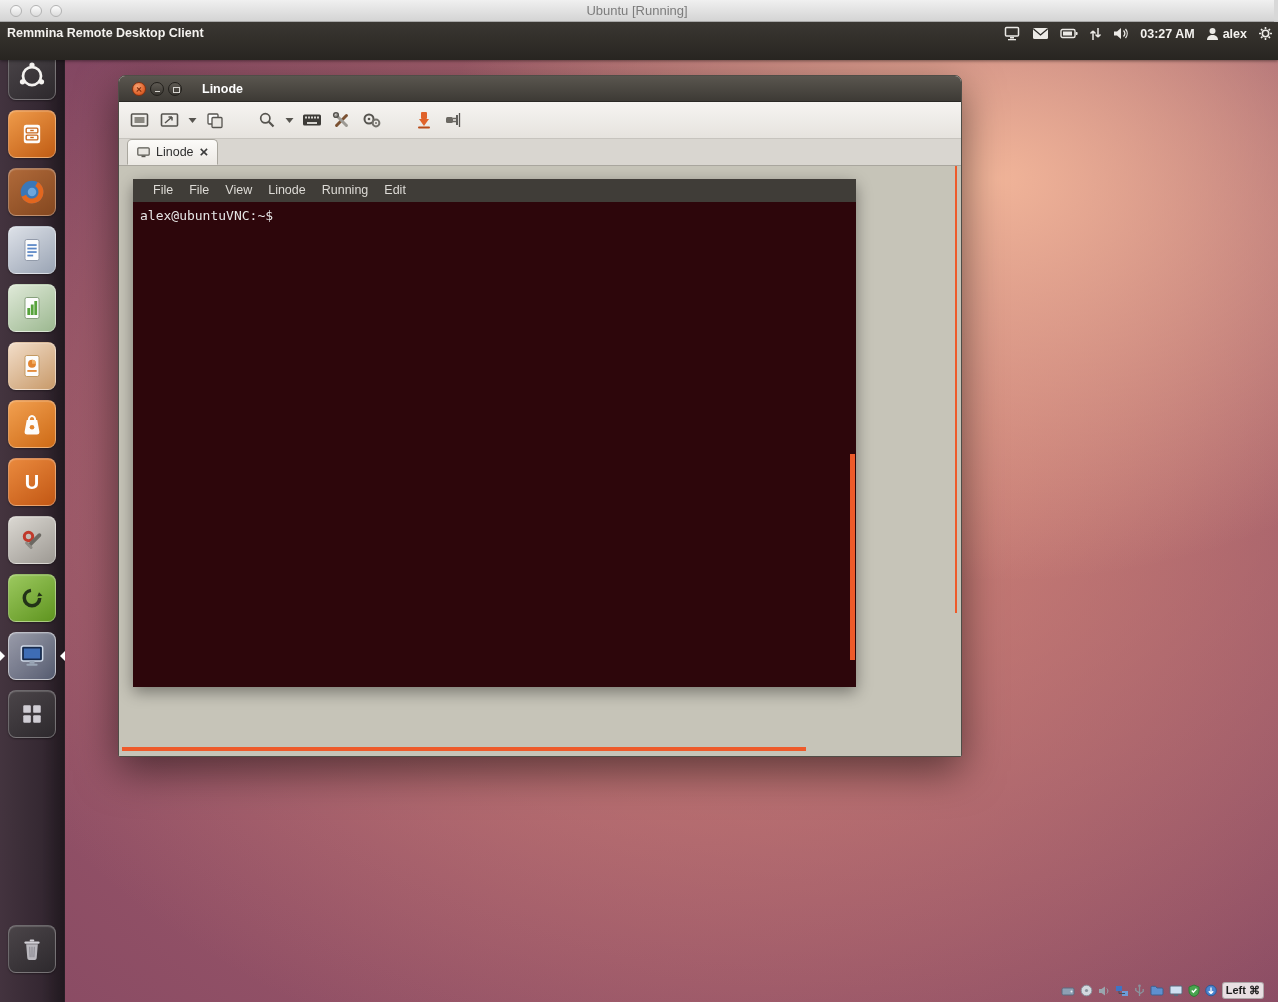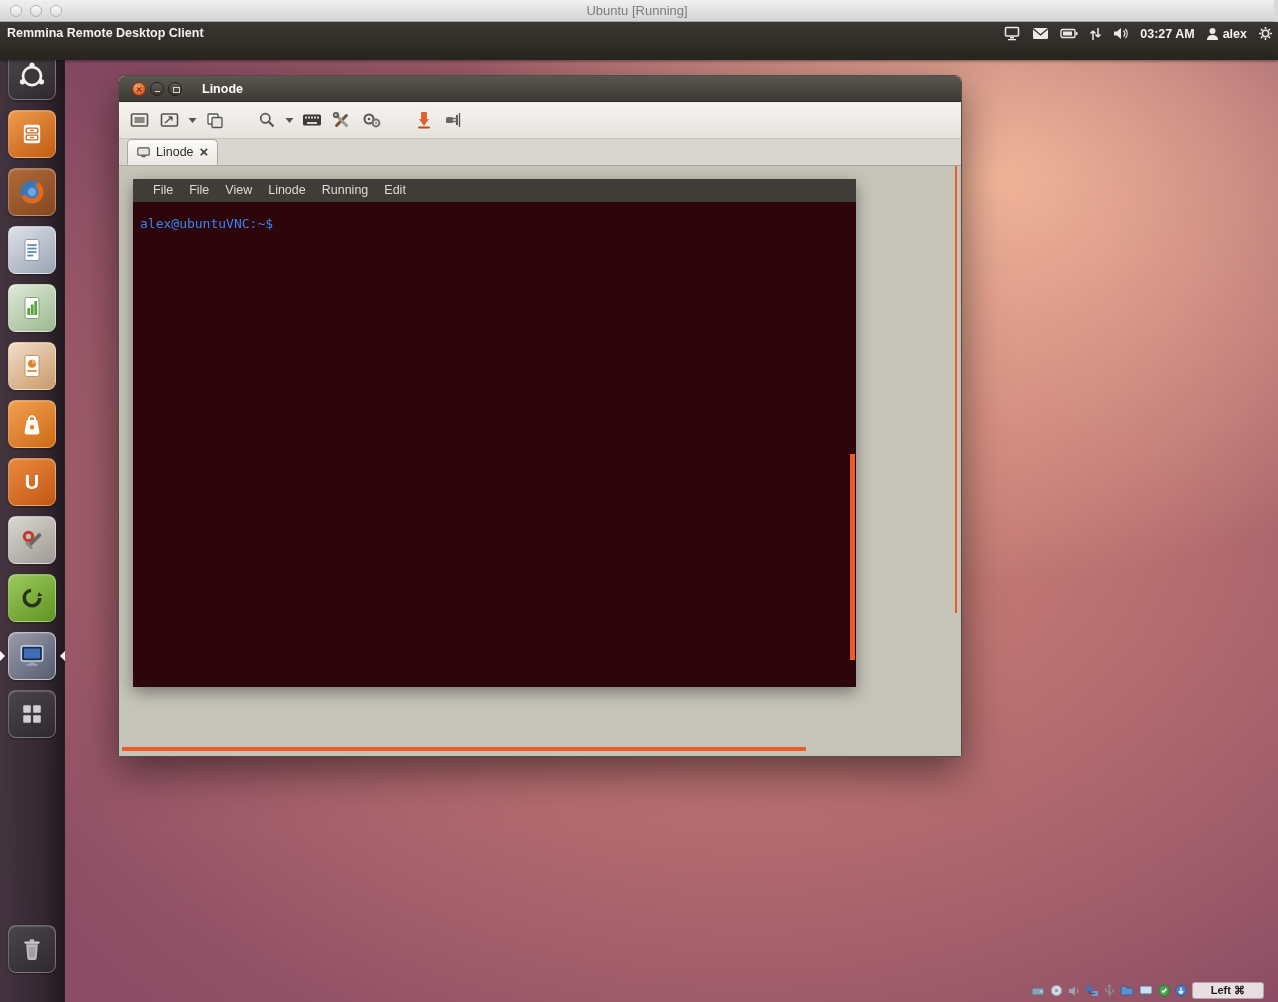--- a/index.html
+++ b/index.html
@@ -75,26 +75,26 @@
 .art-content-right{right:4px;top:0;width:2px;height:447px}
 .art-content-bottom{left:3px;top:581px;width:684px;height:4px}
 .art-term-right{right:1px;bottom:0;width:5px;height:206px}
 
 
 .term{position:absolute;left:14px;top:13px;width:723px;height:508px;border-radius:6px 6px 0 0;box-shadow:0 5px 16px rgba(0,0,0,.4);background:#2d060b}
 .term-titlebar{position:relative;height:27px;background:linear-gradient(#524e48,#3a3732);border-radius:6px 6px 0 0;border-bottom:1px solid #282622}
 .term-title{position:absolute;left:74px;top:0;line-height:27px;color:#fff;font-weight:bold;font-size:12.5px}
 .term-menubar{height:23px;background:#403d38;display:flex;align-items:flex-end;padding-left:12px}
 .term-menu-item{padding:0 8px;font-size:12.5px;color:#dddbd6;line-height:23px}
-.term-body{position:relative;height:458px;background:#2d060b;font-family:"DejaVu Sans Mono","Liberation Mono",monospace;font-size:13px;color:#3b82f6;padding:14px 7px}
+.term-body{position:relative;height:458px;background:#2d060b;font-family:"DejaVu Sans Mono","Liberation Mono",monospace;font-size:13px;color:#e5e5e5;padding:6px 7px}
 
 
 .vbox-status{position:absolute;right:14px;bottom:3px;display:flex;align-items:center;gap:5px;z-index:30}
 .vbox-status svg{display:block}
-.vb-host{font-size:11px;font-weight:bold;color:#1d1d1d;background:rgba(248,248,248,.85);border:1px solid rgba(0,0,0,.25);border-radius:3px;padding:1px 18px;display:flex;gap:3px}
+.vb-host{font-size:11px;font-weight:bold;color:#1d1d1d;background:rgba(248,248,248,.85);border:1px solid rgba(0,0,0,.25);border-radius:3px;padding:1px 3px;display:flex;gap:3px}
 </style>
 </head>
 <body>
 
 <div class="mac-bar">
   <span class="traffic" style="left:10px"></span>
   <span class="traffic" style="left:30px"></span>
   <span class="traffic" style="left:50px"></span>
   <div class="mac-title">Ubuntu [Running]</div>
 </div>

